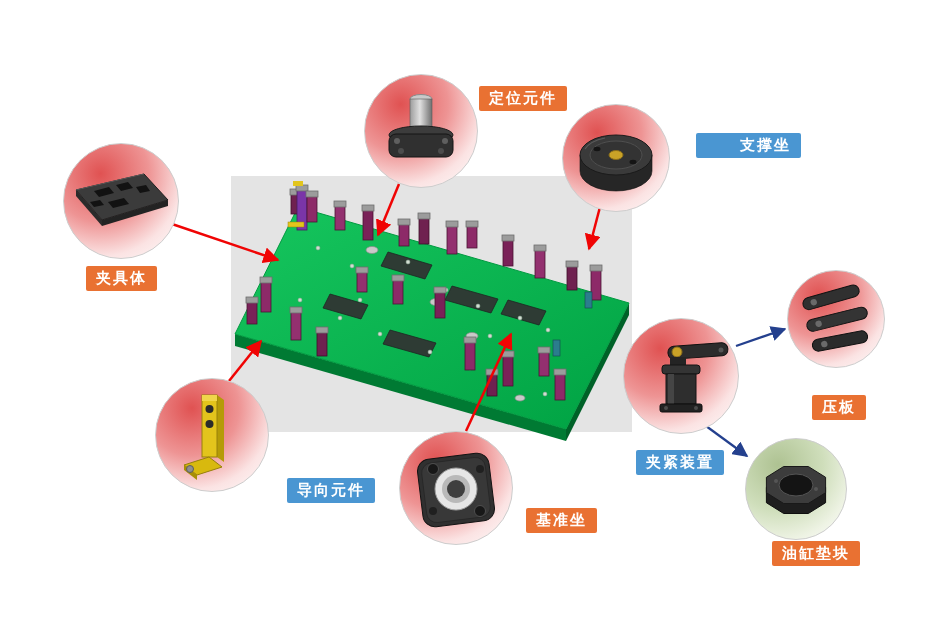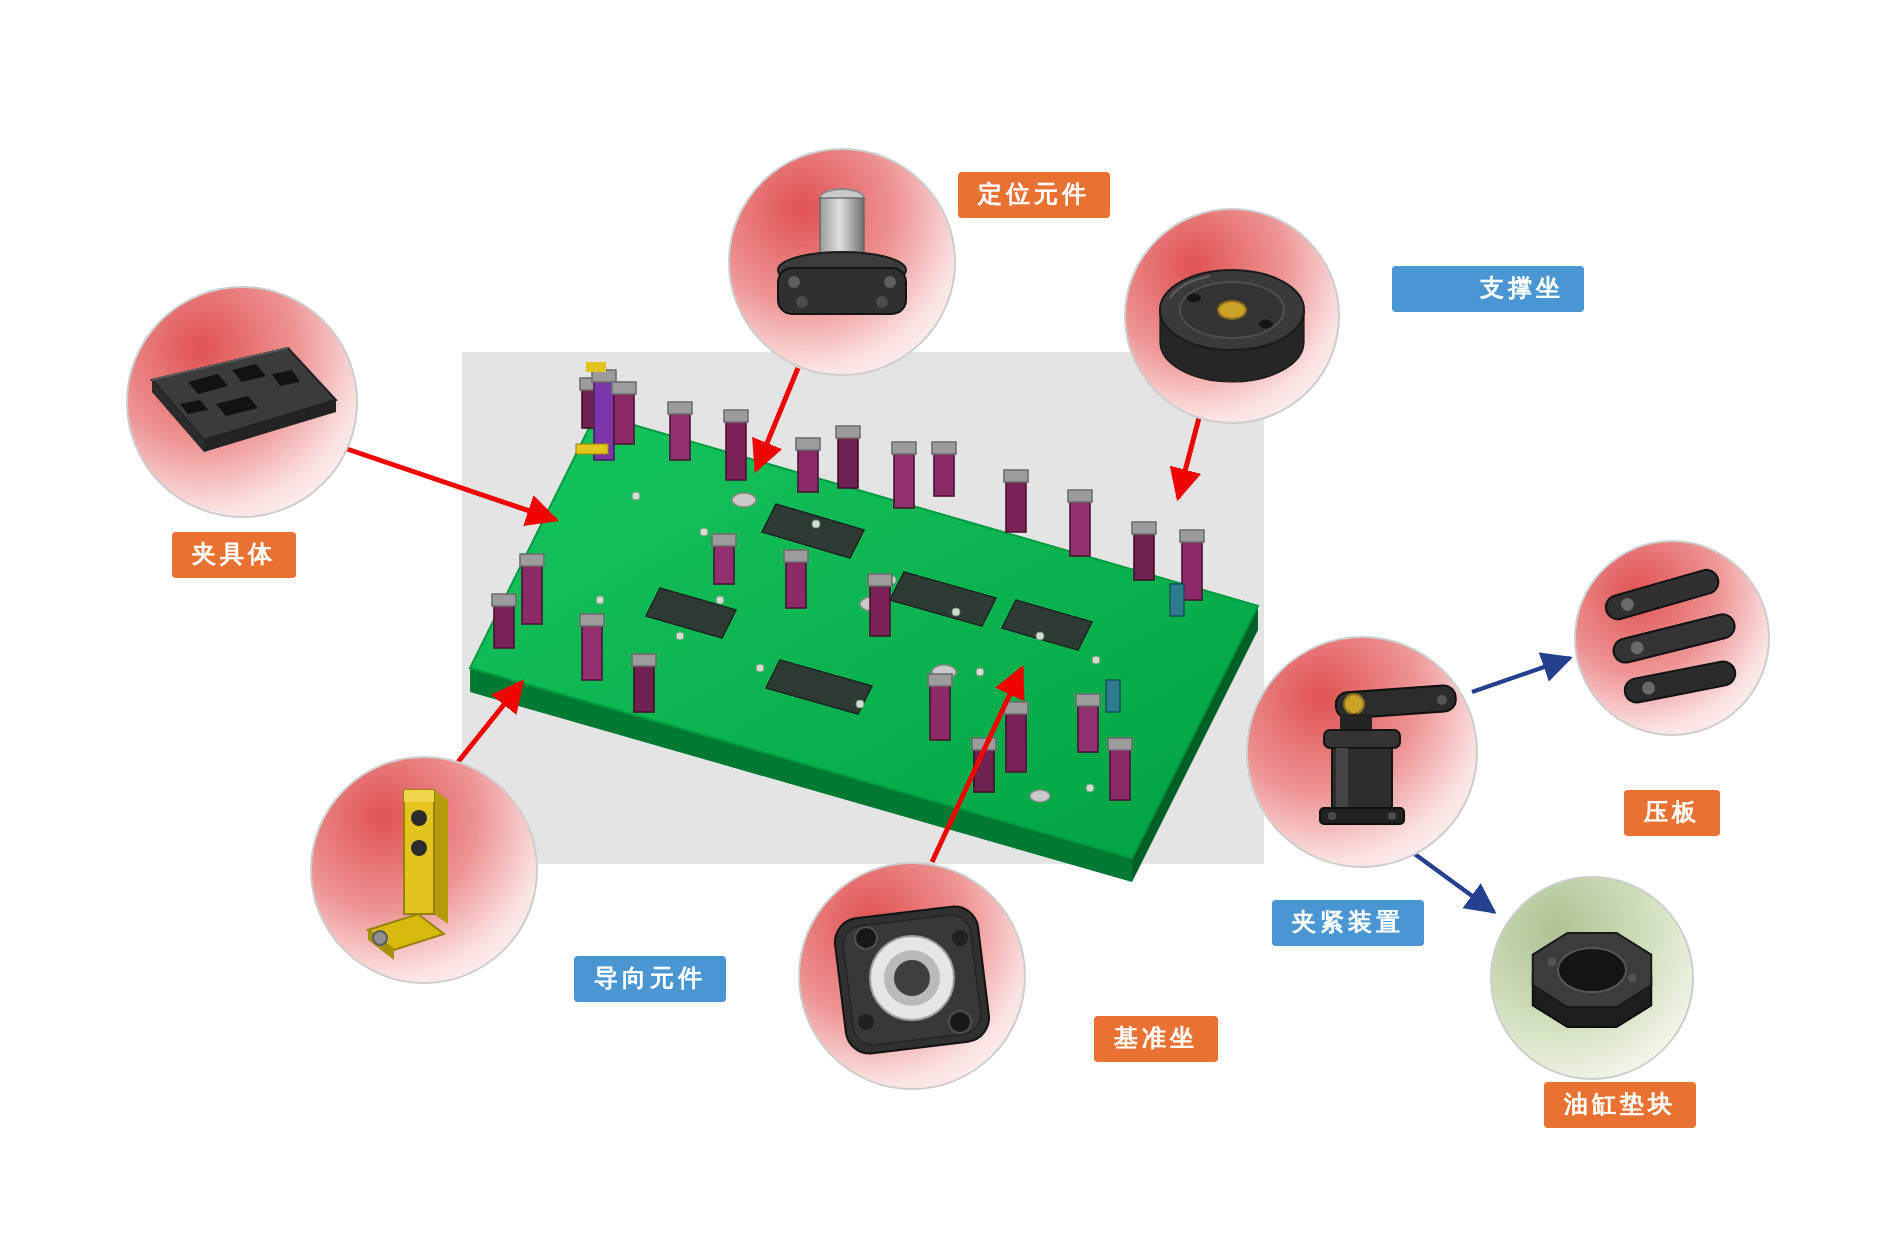--- a/index.html
+++ b/index.html
@@ -10,21 +10,21 @@
   .scene{position:absolute;left:0;top:0;width:949px;height:624px;z-index:1;}
   .callout{
     position:absolute;border-radius:50%;border:1px solid #cdcdcd;z-index:2;
     background:radial-gradient(circle at 32% 26%, #e05252 0%, #ee9494 42%, #fbe3e3 72%, #ffffff 100%);
   }
   .callout.green{
     background:radial-gradient(circle at 32% 26%, #aec292 0%, #cfdebb 45%, #eef3e4 75%, #ffffff 100%);
   }
   .callout svg{position:absolute;left:0;top:0;width:100%;height:100%;}
   .lbl{
-    position:absolute;z-index:3;color:#ffffff;font-weight:bold;font-size:12px;
+    position:absolute;z-index:3;color:#ffffff;font-weight:bold;font-size:15px;
     padding:3px 10px;border-radius:2px;letter-spacing:2px;white-space:nowrap;
   }
   .lbl.orange{background:#E97132;}
   .lbl.blue{background:#4A96D2;}
 </style>
 </head>
 <body>
 
 <div class="stage">
 
@@ -323,18 +323,18 @@
       <ellipse cx="50" cy="46" rx="17" ry="11" fill="#141414" stroke="#555555" stroke-width="1"></ellipse>
       <circle cx="30" cy="42" r="2" fill="#555555"></circle>
       <circle cx="70" cy="50" r="2" fill="#555555"></circle>
     </svg>
   </div>
 
   <div class="lbl orange" style="left:86px;top:266px;">夹具体</div>
   <div class="lbl orange" style="left:479px;top:86px;">定位元件</div>
   <div class="lbl blue" style="left:696px;top:133px;padding-left:44px;">支撑坐</div>
   <div class="lbl blue" style="left:287px;top:478px;">导向元件</div>
-  <div class="lbl orange" style="left:547px;top:508px;text-align:center;">基准坐</div>
+  <div class="lbl orange" style="left:526px;top:508px;text-align:center;">基准坐</div>
   <div class="lbl blue" style="left:636px;top:450px;">夹紧装置</div>
   <div class="lbl orange" style="left:812px;top:362px;margin-top:33px;">压板</div>
   <div class="lbl orange" style="left:772px;top:541px;">油缸垫块</div>
 
 </div>
 
 </body></html>

